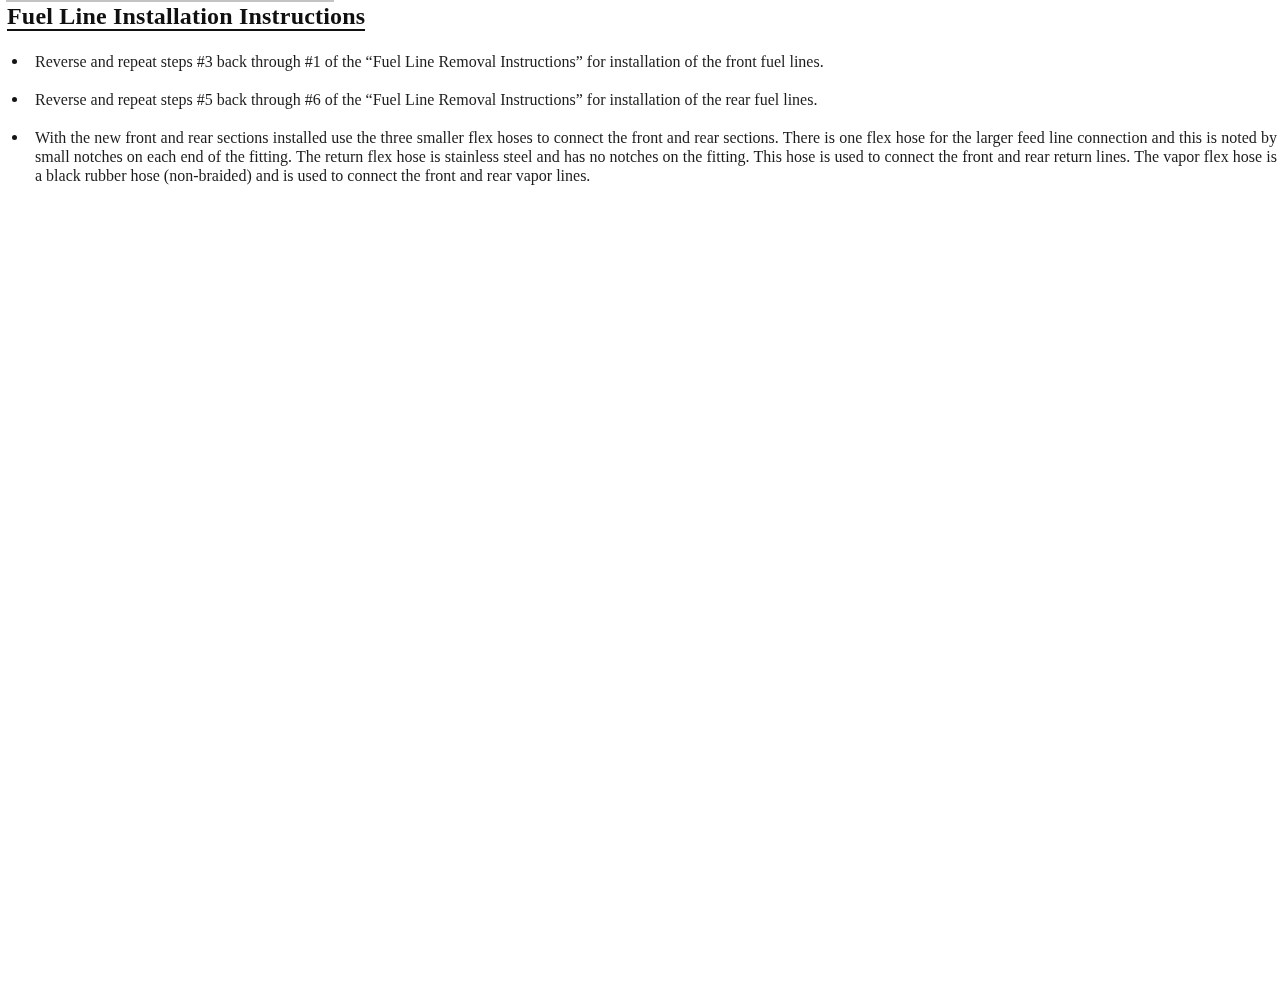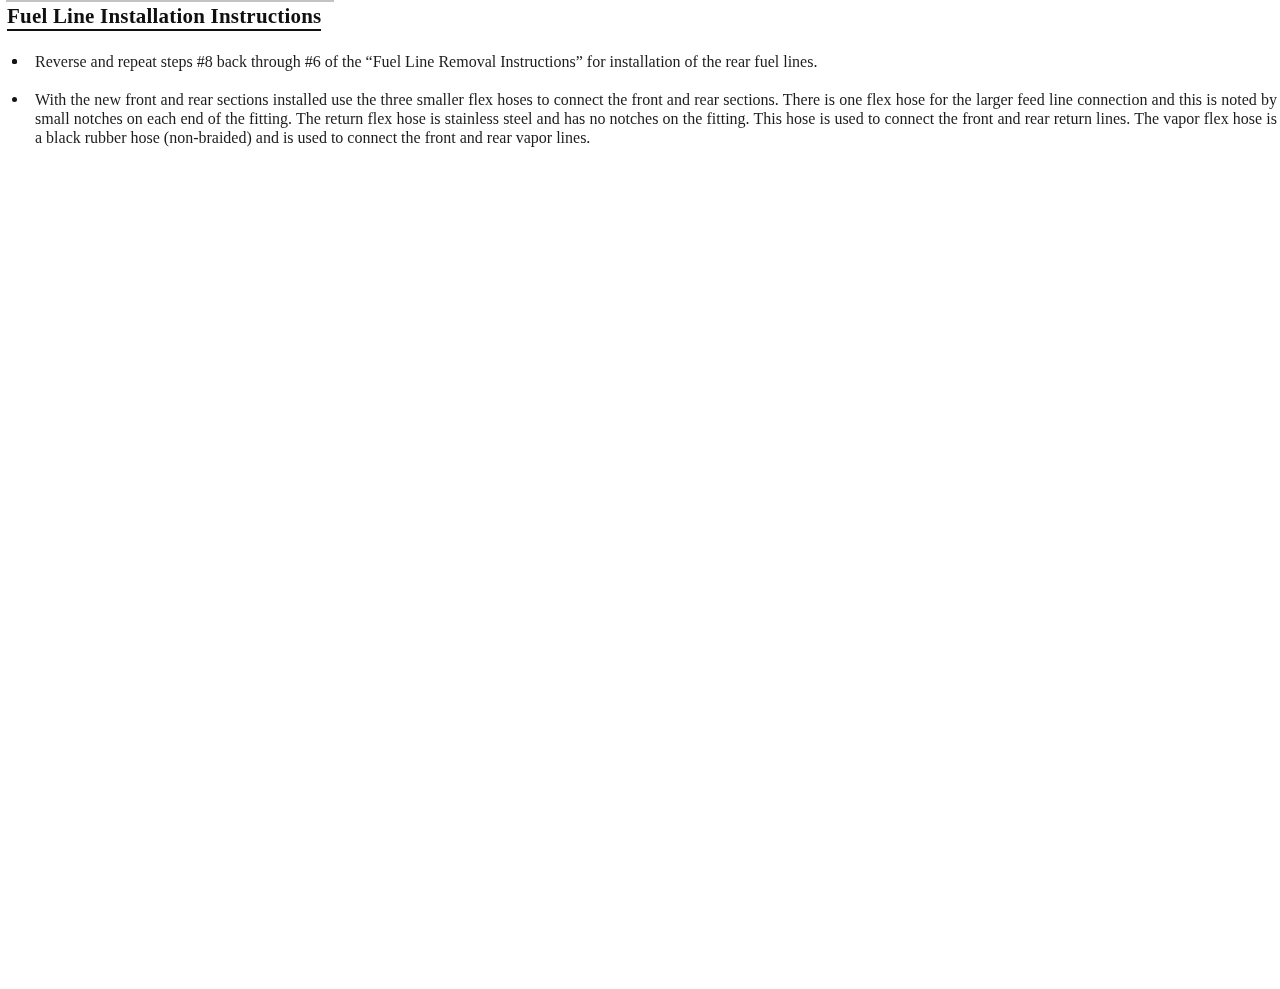--- a/index.html
+++ b/index.html
@@ -20,21 +20,21 @@
     position: absolute;
     top: 0;
     left: 6px;
     width: 328px;
     height: 2px;
     background: rgba(40, 40, 40, 0.28);
     filter: blur(0.6px);
   }
   .doc-title {
     margin: 3px 0 0 7px;
-    font-size: 21px;
+    font-size: 24px;
     line-height: 26px;
     font-weight: bold;
     color: #101010;
     letter-spacing: 0.2px;
   }
   .doc-title .title-underline {
     display: inline-block;
     border-bottom: 2px solid #101010;
     padding-bottom: 0px;
   }
@@ -70,24 +70,25 @@
 
   <div class="scan-artifact"></div>
 
   <h1 class="doc-title">
     <span class="title-underline">Fuel Line Installation Instructions</span>
   </h1>
 
   <ul class="instruction-list">
     <li>
       <span class="bullet"></span>
+      <span>Reverse and repeat steps #3 back through #1 of the “Fuel Line Removal Instructions” for installation of the front fuel lines.</span>
     </li>
     <li>
       <span class="bullet"></span>
-      <span>Reverse and repeat steps #8 back through #6 of the “Fuel Line Removal Instructions” for installation of the rear fuel lines.</span>
+      <span>Reverse and repeat steps #5 back through #6 of the “Fuel Line Removal Instructions” for installation of the rear fuel lines.</span>
     </li>
     <li>
       <span class="bullet"></span>
       <span>With the new front and rear sections installed use the three smaller flex hoses to connect the front and rear sections. There is one flex hose for the larger feed line connection and this is noted by small notches on each end of the fitting. The return flex hose is stainless steel and has no notches on the fitting. This hose is used to connect the front and rear return lines. The vapor flex hose is a black rubber hose (non-braided) and is used to connect the front and rear vapor lines.</span>
     </li>
   </ul>
 
 </div>
 
 </body></html>

